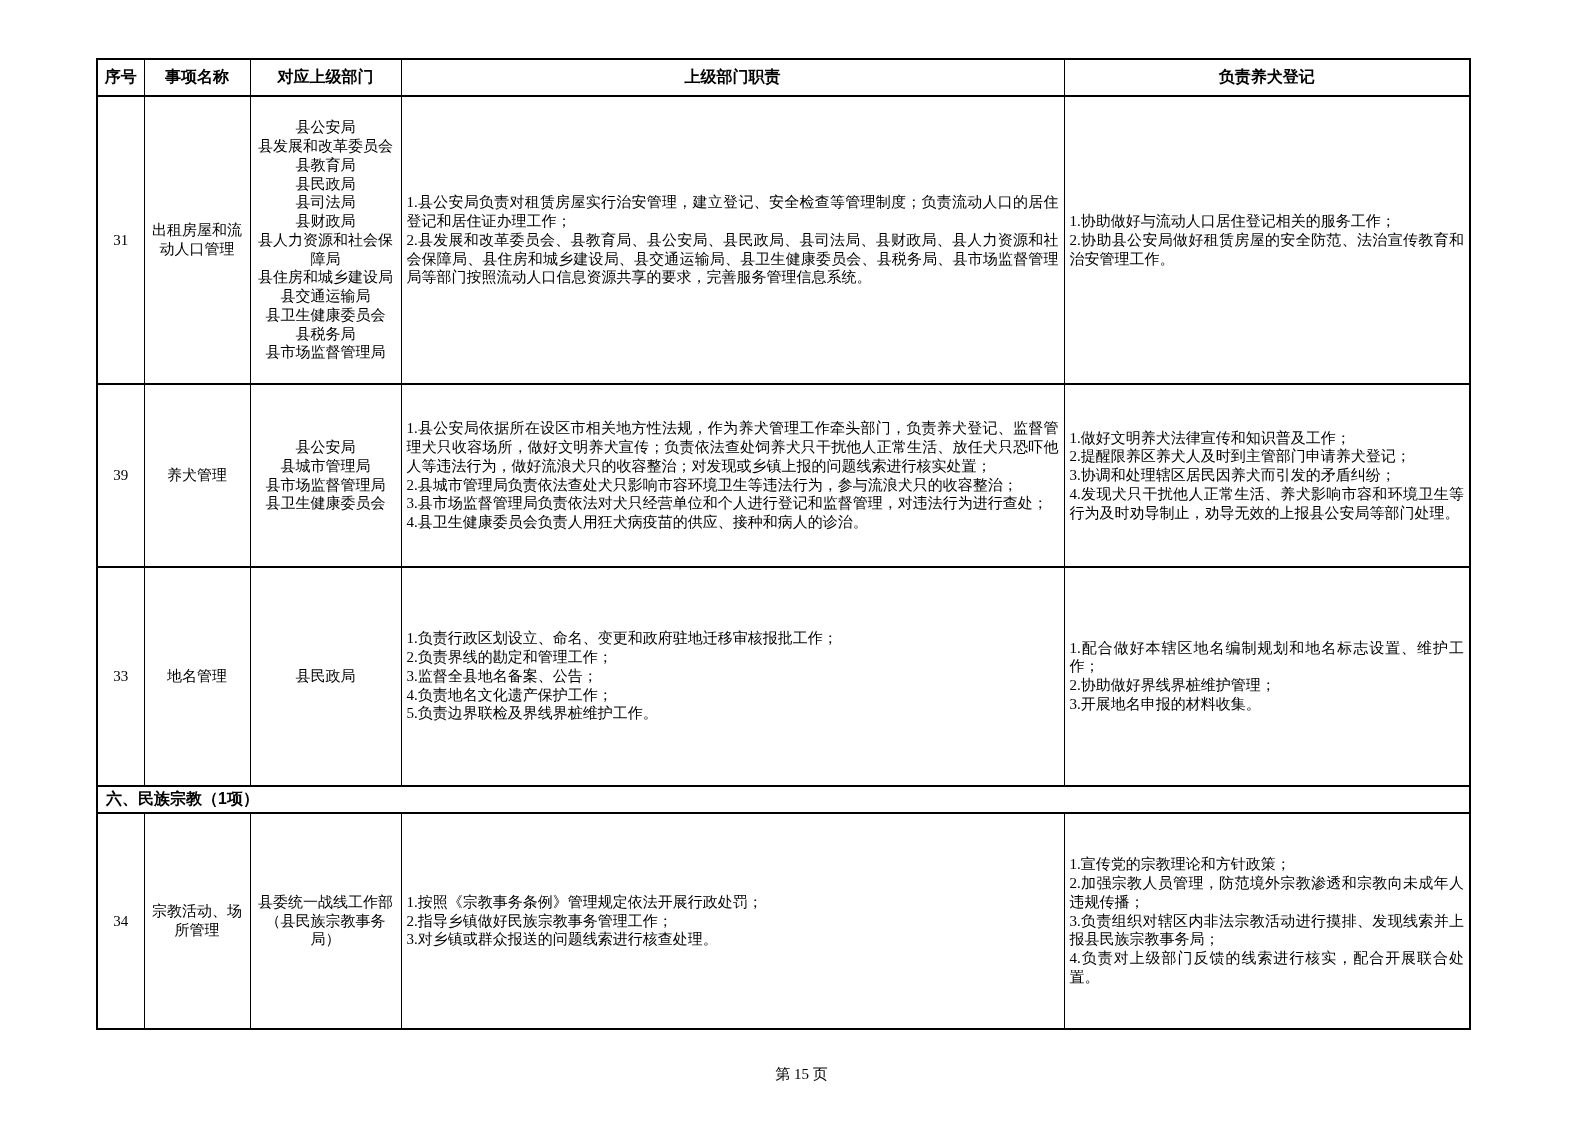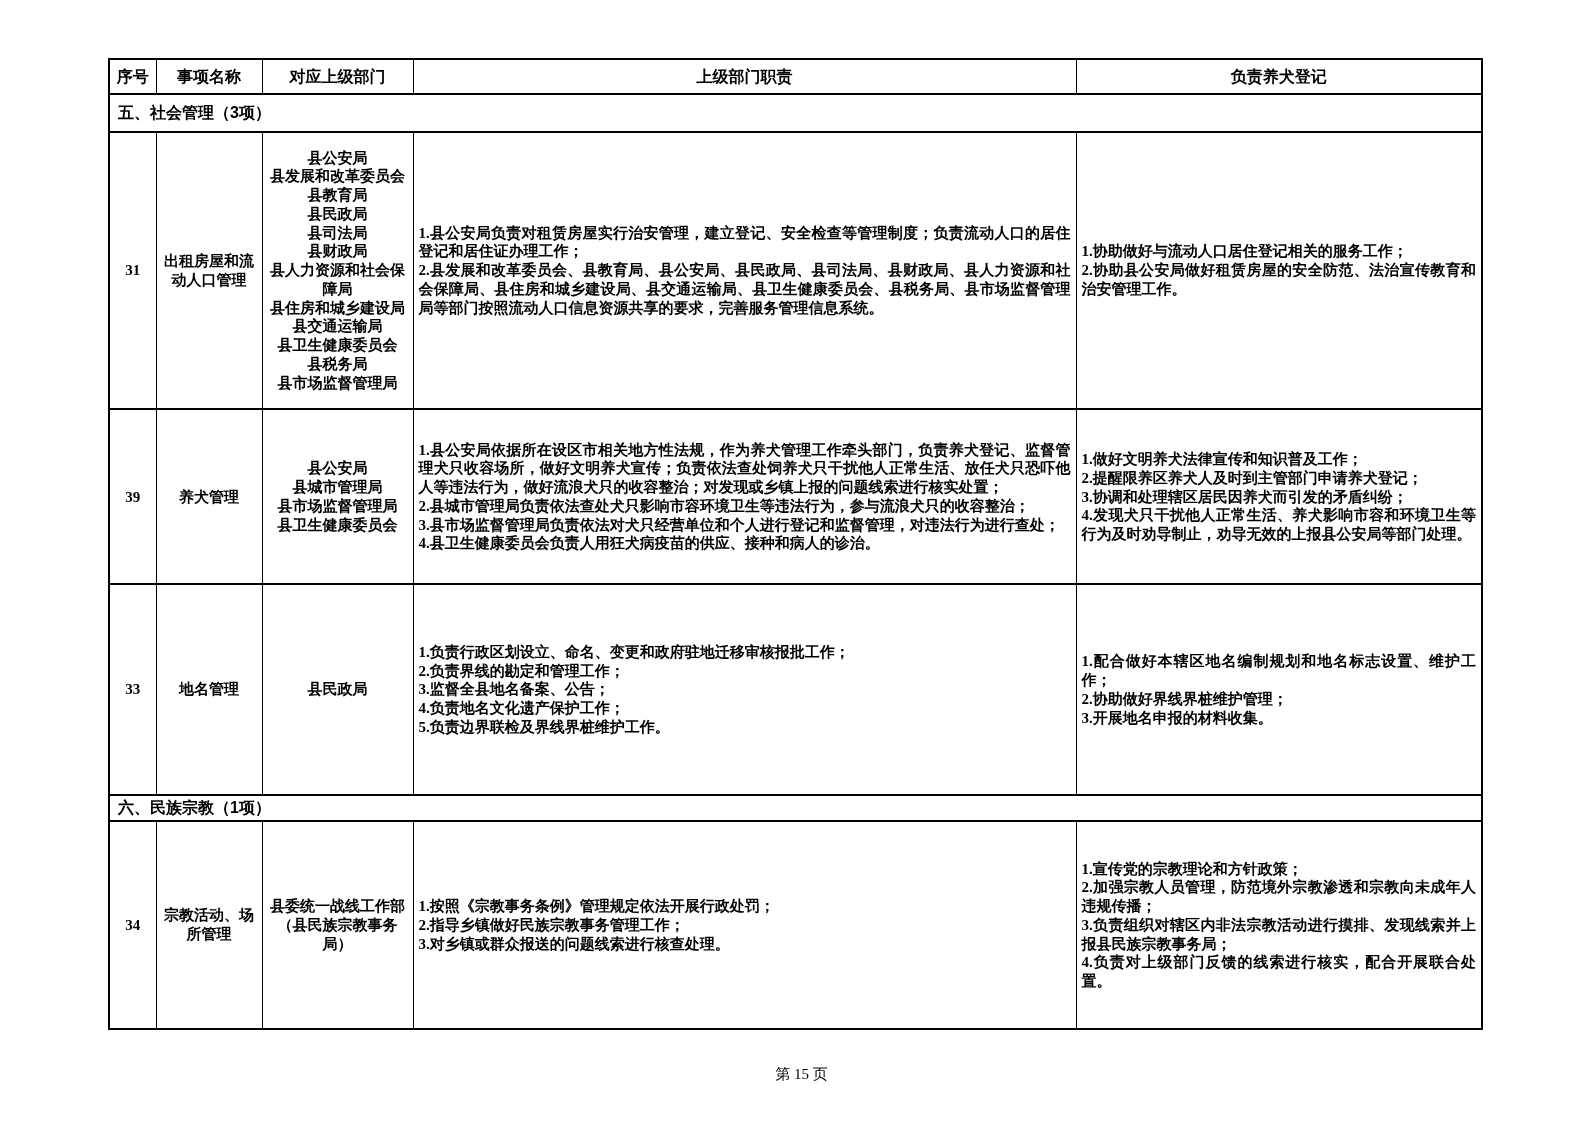--- a/index.html
+++ b/index.html
@@ -11,41 +11,40 @@
     position: relative;
     width: 1587px;
     height: 1122px;
     background: #ffffff;
     color: #000000;
     font-family: "Liberation Serif", serif;
     overflow: hidden;
   }
   table.resp-table {
     position: absolute;
-    left: 108px;
+    left: 96px;
     top: 58px;
     width: 1373px;
     height: 972px;
     border-collapse: collapse;
     table-layout: fixed;
     border: 2px solid #000;
     padding-left: 16px;
   }
   .resp-table th,
   .resp-table td {
     border: 1px solid #000;
     border-top-width: 2px;
     border-bottom-width: 2px;
     padding: 2px 4px;
     vertical-align: middle;
     font-size: 15px;
     line-height: 1.25;
     color: #000;
     overflow: hidden;
-    font-weight: bold;
   }
   .resp-table th {
     font-family: "Liberation Sans", sans-serif;
     font-weight: bold;
     font-size: 16px;
     text-align: center;
   }
   tr.header-row { height: 35px; }
   tr.section-row td {
     font-family: "Liberation Sans", sans-serif;
@@ -94,23 +93,20 @@
     </colgroup>
     <tbody>
       <tr class="header-row">
         <th>序号</th>
         <th>事项名称</th>
         <th>对应上级部门</th>
         <th>上级部门职责</th>
         <th>负责养犬登记</th>
       </tr>
 
-      <tr class="section-row sec-1">
-        <td colspan="5">五、社会管理（3项）</td>
-      </tr>
 
       <tr class="row-31">
         <td class="c-center">31</td>
         <td class="c-center">出租房屋和流动人口管理</td>
         <td class="c-center">县公安局
 县发展和改革委员会
 县教育局
 县民政局
 县司法局
 县财政局

